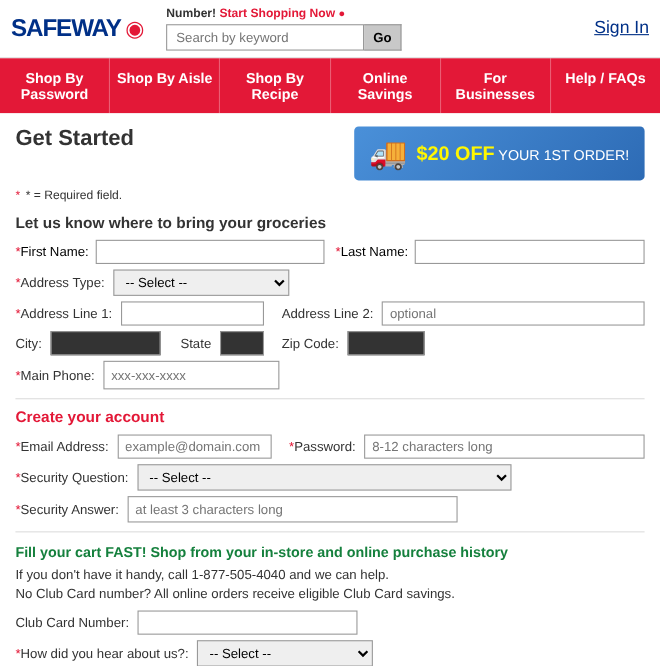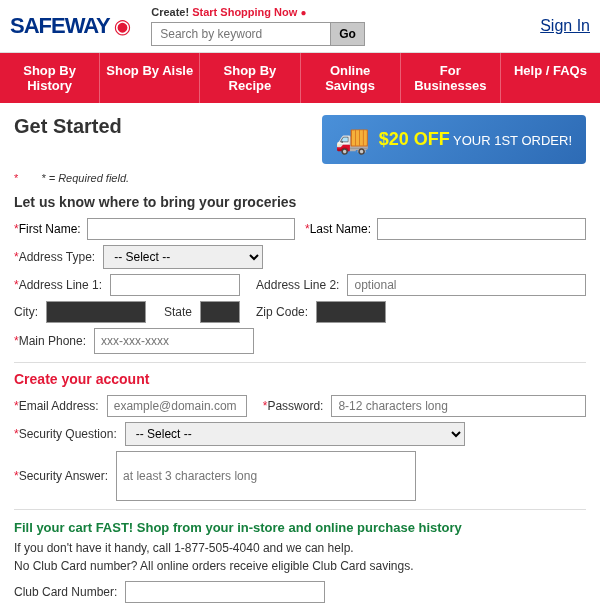--- a/index.html
+++ b/index.html
@@ -61,34 +61,34 @@
 </head>
 <body>
 
 <div class="header">
   <div class="logo-area">
     <span class="logo-text">SAFEWAY</span>
     <span class="logo-icon">◉</span>
   </div>
   <div class="header-middle">
     <div class="welcome-text">
-      <span>Create!</span>
+      <span>Number!</span>
       <span class="start-link">Start Shopping Now</span>
       <span style="color:#e31837; font-size:10px;">●</span>
     </div>
     <div class="search-row">
       <input class="search-input" type="text" placeholder="Search by keyword" style="">
       <button class="search-btn">Go</button>
     </div>
   </div>
   <span class="sign-in-link">Sign In</span>
 </div>
 
 <div class="nav-bar">
-  <div class="nav-item">Shop By History</div>
+  <div class="nav-item">Shop By Password</div>
   <div class="nav-item">Shop By Aisle</div>
   <div class="nav-item">Shop By Recipe</div>
   <div class="nav-item">Online Savings</div>
   <div class="nav-item">For Businesses</div>
   <div class="nav-item">Help / FAQs</div>
 </div>
 
 <div class="main">
 
   <div class="top-section">
@@ -99,21 +99,21 @@
       <span class="banner-truck">🚚</span>
       <div class="banner-text">
         <span class="off">$20 OFF</span>
         <span>YOUR 1ST ORDER!</span>
       </div>
     </div>
   </div>
 
   <div class="required-note">
     <span class="star">*</span>
-    <span style="margin-left:20px;font-style:italic;">* = Required field.</span>
+    <span style="margin-left:2px;">* = Required field.</span>
   </div>
 
   <div class="section-title">Let us know where to bring your groceries</div>
 
   <div class="name-row">
     <div class="name-col">
       <label><span class="star">*</span>First Name:</label>
       <input type="text" style="flex: 1 1 0%; border: 1px solid rgb(153, 153, 153); padding: 3px 6px; font-size: 12px;">
     </div>
     <div class="name-col">
@@ -163,21 +163,21 @@
 
   <div class="addr-row">
     <label><span class="star">*</span>Security Question:</label>
     <select style="width:340px; border:1px solid #999; padding:3px 6px; font-size:12px;">
       <option>-- Select --</option>
     </select>
   </div>
 
   <div class="addr-row">
     <label><span class="star">*</span>Security Answer:</label>
-    <input type="text" placeholder="at least 3 characters long" style="width: 300px; border: 1px solid rgb(153, 153, 153); padding: 17px 6px; font-size: 12px; color: rgb(153, 153, 153);">
+    <input type="text" placeholder="at least 3 characters long" style="width: 300px; border: 1px solid rgb(153, 153, 153); padding: 4px 6px; font-size: 12px; color: rgb(153, 153, 153);">
   </div>
 
   <hr class="divider">
 
   <div class="fill-cart-section">
     <div class="fill-cart-title">Fill your cart FAST!  Shop from your in-store and online purchase history</div>
     <div class="fill-cart-desc">
       <div>If you don't have it handy, call 1-877-505-4040 and we can help.</div>
       <div>No Club Card number? All online orders receive eligible Club Card savings.</div>
     </div>

